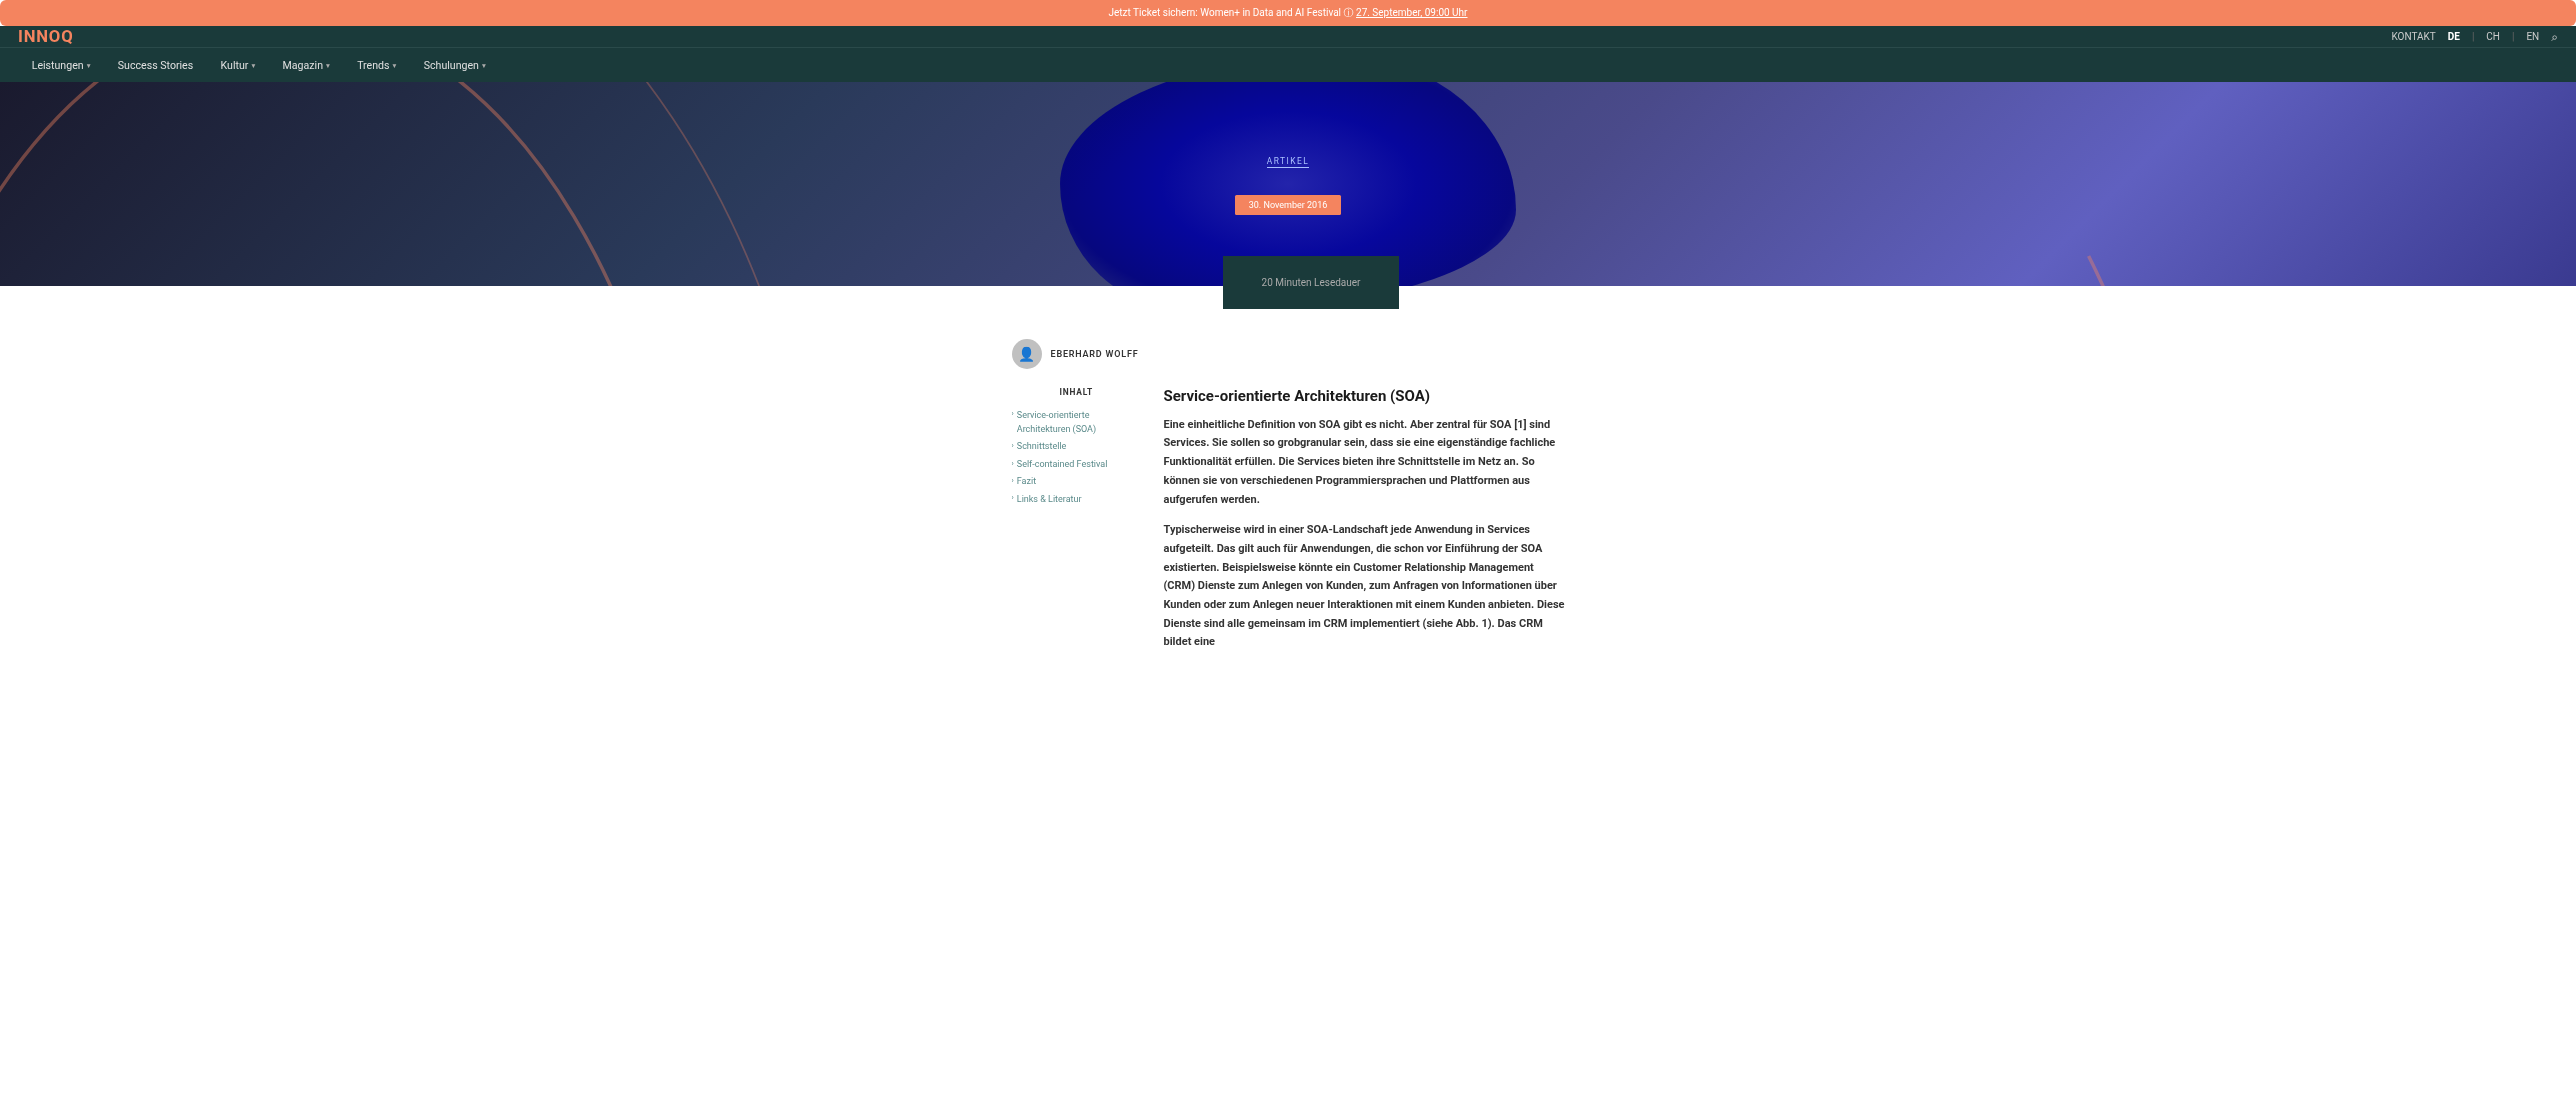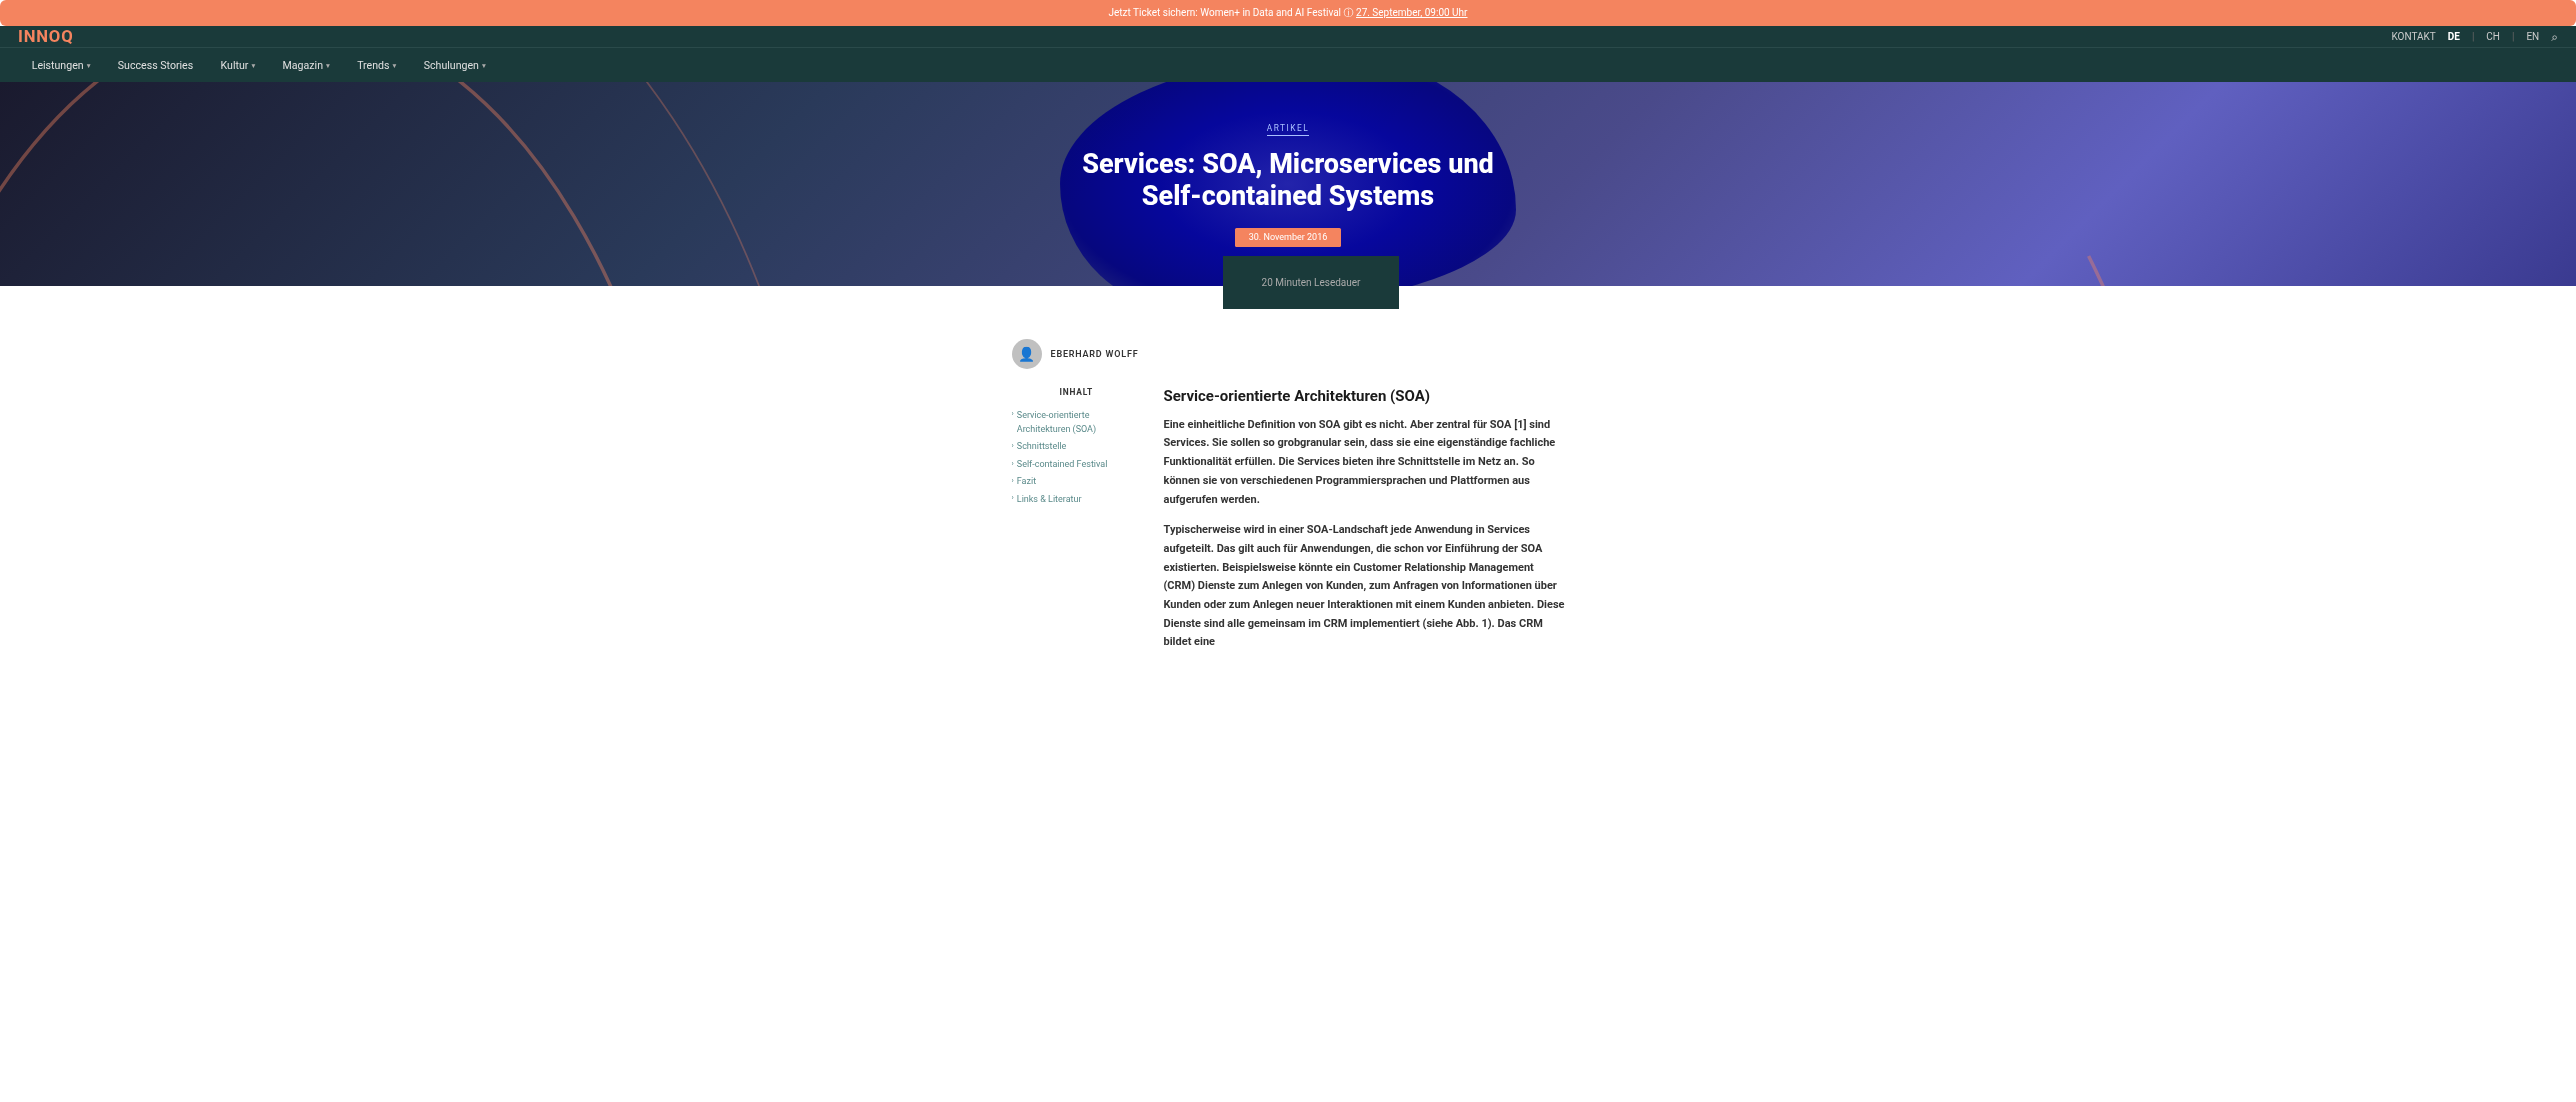--- a/index.html
+++ b/index.html
@@ -298,21 +298,20 @@
   <div class="hero-blob"></div>
 
   <svg class="hero-lines" viewBox="0 0 740 380" preserveAspectRatio="xMidYMid slice">
     <ellipse cx="80" cy="180" rx="120" ry="200" fill="none" stroke="#f4845f" stroke-width="1" opacity="0.4"></ellipse>
     <ellipse cx="80" cy="180" rx="160" ry="240" fill="none" stroke="#f4845f" stroke-width="0.5" opacity="0.3"></ellipse>
     <path d="M 600 50 Q 650 150 620 280" fill="none" stroke="#f4845f" stroke-width="1" opacity="0.4"></path>
     <path d="M 620 60 Q 680 160 650 290" fill="none" stroke="#f4845f" stroke-width="0.5" opacity="0.3"></path>
   </svg>
   <div class="hero-content">
     <div class="hero-label">ARTIKEL</div>
-    <h1 class="hero-title">Services: SOA, Microservices und Self-contained Systems</h1>
     <div class="date-badge-area">
       <span class="date-badge">30. November 2016</span>
     </div>
   </div>
 </div>
 
 <div style="display:flex;justify-content:center;background:#fff;margin-left:46px;">
   <div class="reading-card">
     <div class="reading-line">
       <div class="reading-line-bar"></div>

